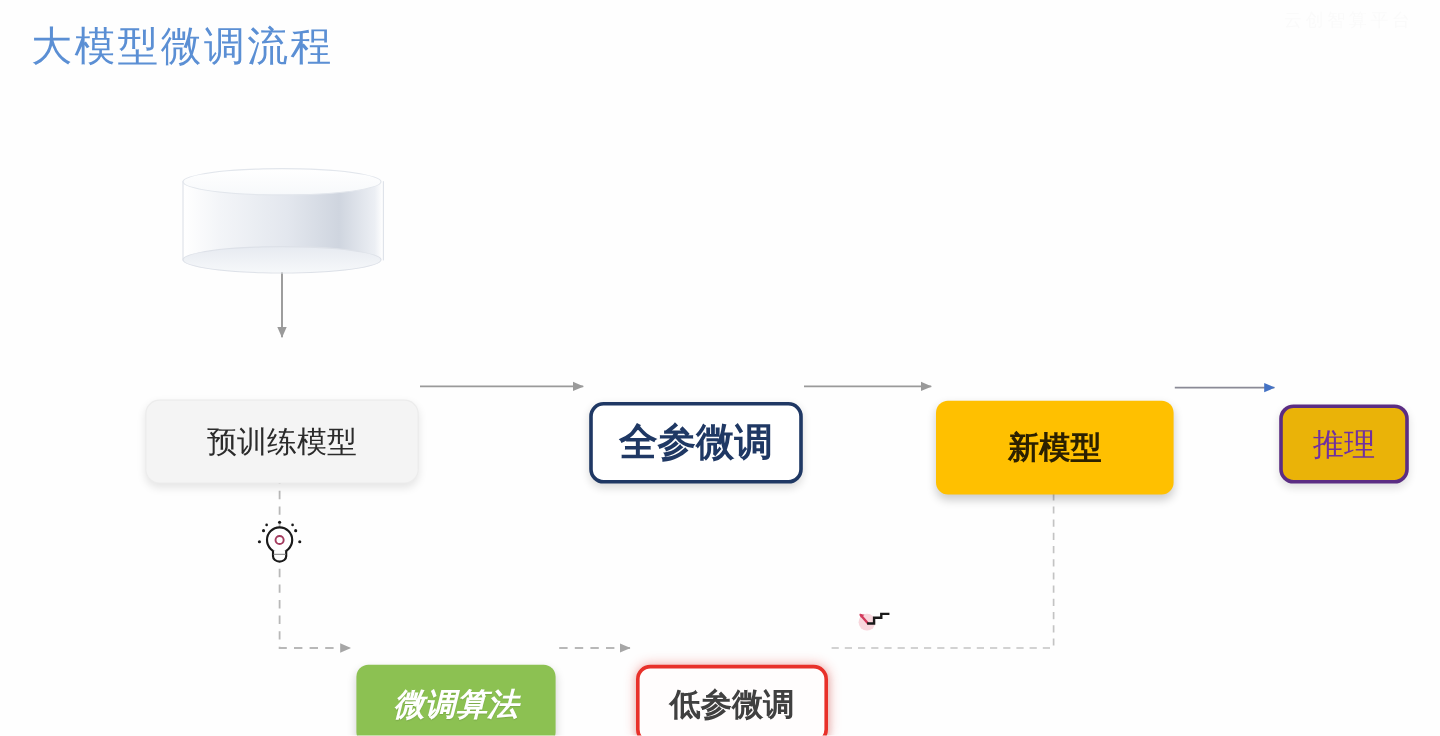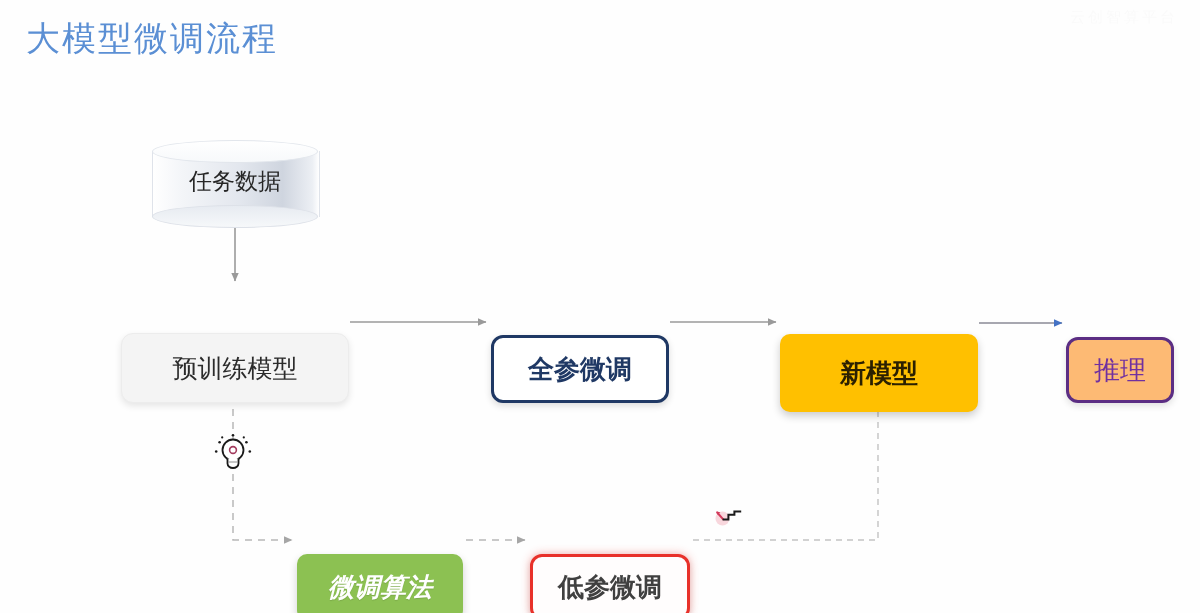--- a/index.html
+++ b/index.html
@@ -135,21 +135,21 @@
 
   #node-full {
     left: 491px;
     top: 288px;
     width: 178px;
     height: 68px;
     border-radius: 12px;
     background: #ffffff;
     border: 3px solid #1f3864;
     box-shadow: 0 3px 7px rgba(0,0,0,0.14);
-    font-size: 26px;
+    font-size: 32px;
     font-weight: 700;
     color: #1f3864;
   }
 
   #node-newmodel {
     left: 780px;
     top: 287px;
     width: 198px;
     height: 78px;
     border-radius: 10px;
@@ -160,21 +160,21 @@
     font-weight: 700;
     color: #2b2000;
   }
 
   #node-inference {
     left: 1066px;
     top: 290px;
     width: 108px;
     height: 66px;
     border-radius: 12px;
-    background: #fdba74;
+    background: #eab308;
     border: 3px solid #5b2d83;
     box-shadow: 0 3px 7px rgba(0,0,0,0.12);
     font-size: 26px;
     color: #7030a0;
   }
 
   #node-algo {
     left: 297px;
     top: 507px;
     width: 166px;
@@ -254,21 +254,20 @@
 
     <line x1="466" y1="540" x2="525" y2="540" stroke="#b8b8b8" stroke-width="1.5" stroke-dasharray="7 6" marker-end="url(#arr-gray-dash)"></line>
 
     <path d="M693,540 L878,540 L878,366" fill="none" stroke="#c3c3c3" stroke-width="1.4" stroke-dasharray="6 5" marker-end="url(#arr-gray-dash)"></path>
   </svg>
 
   <div id="cylinder">
     <div id="cyl-body"></div>
     <div id="cyl-bottom"></div>
     <div id="cyl-top"></div>
-    <div id="cyl-label">任务数据</div>
   </div>
 
   <div class="node" id="node-pretrain">
     <span>预训练模型</span>
   </div>
 
   <div class="node" id="node-full">
     <span>全参微调</span>
   </div>
 

